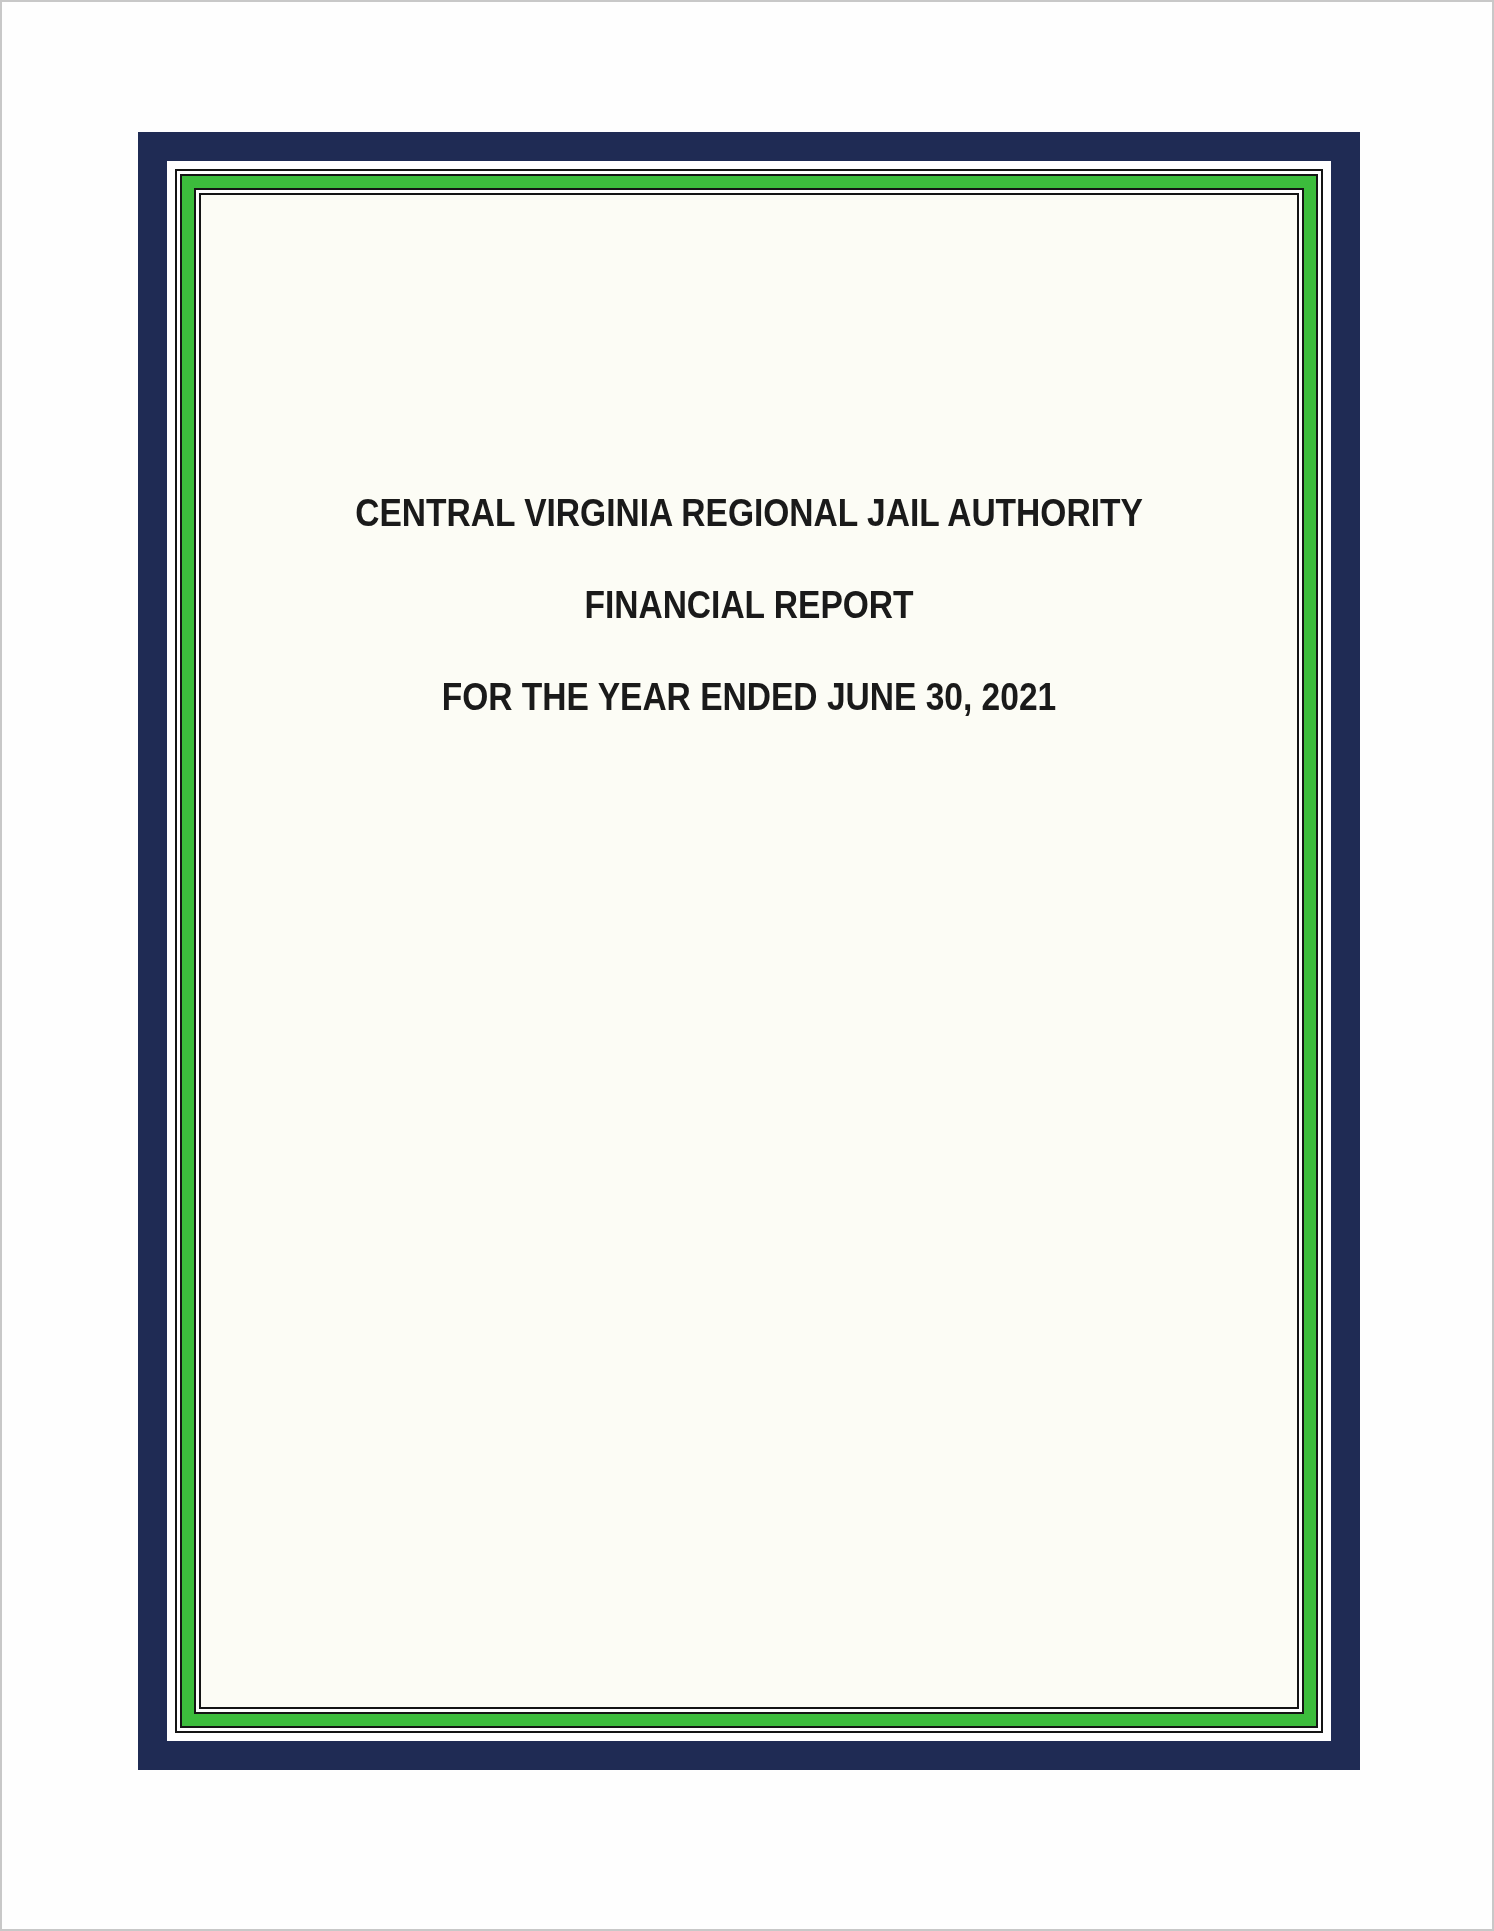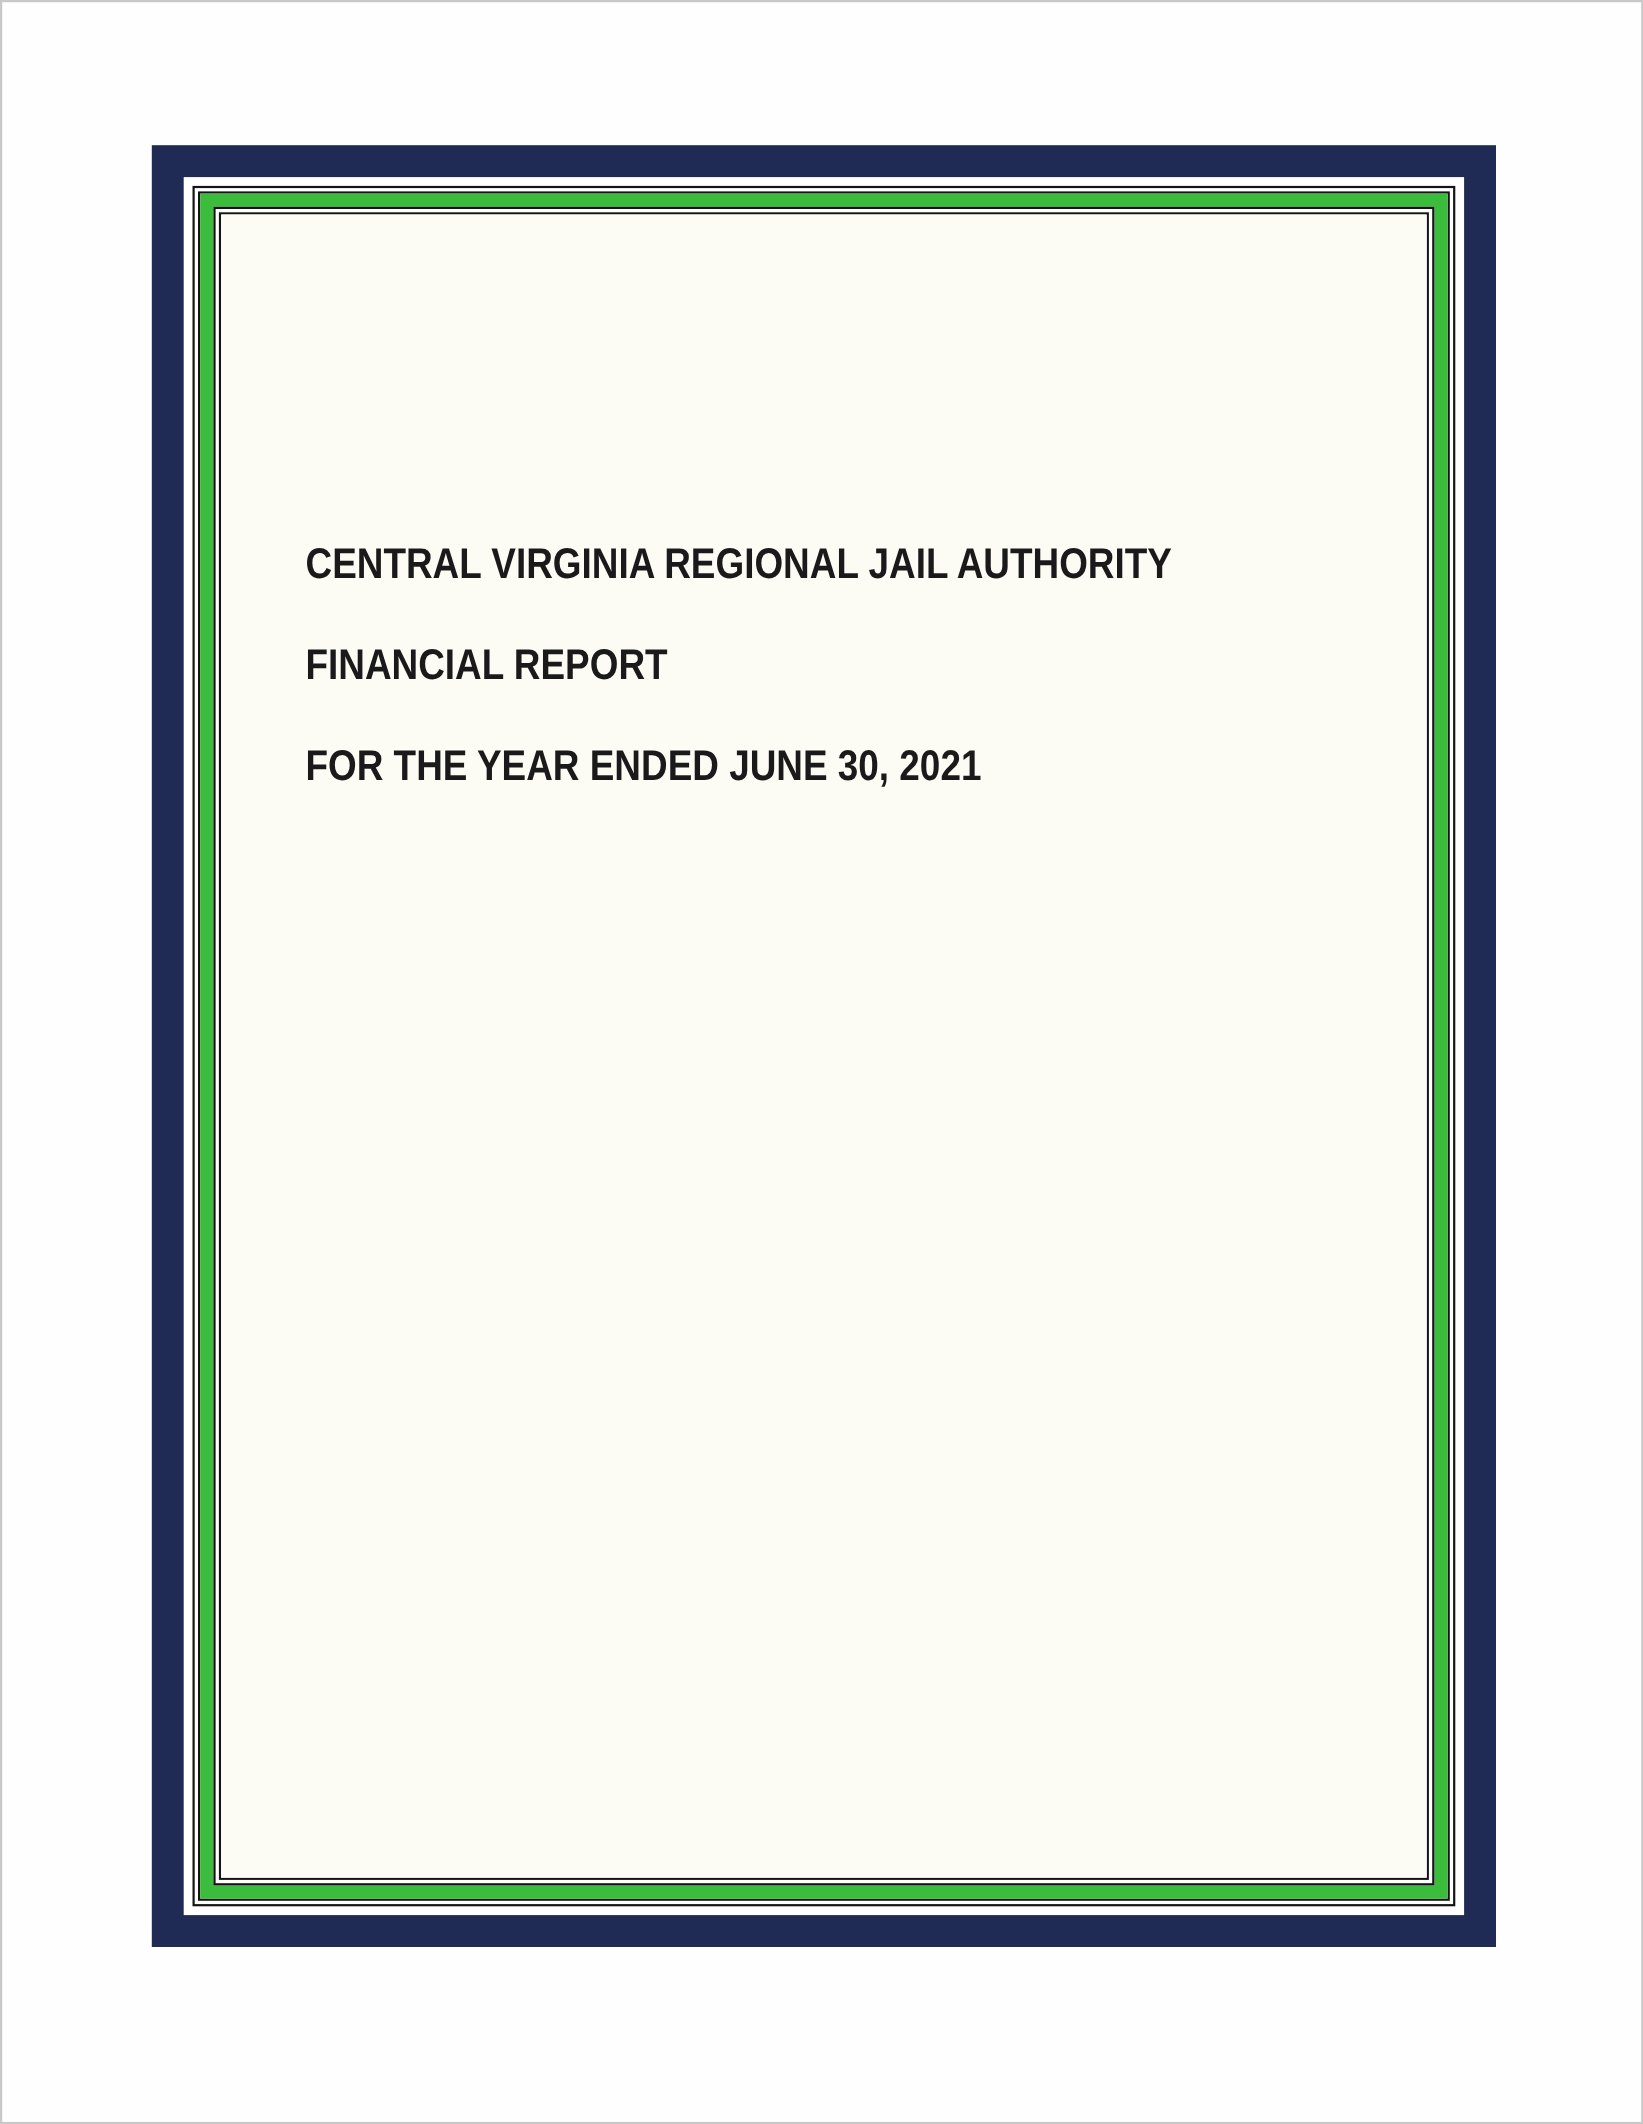--- a/index.html
+++ b/index.html
@@ -64,20 +64,21 @@
     border:2px solid var(--rule);
     background:var(--interior);
   }
   .interior{
     width:100%; height:100%;
     background:var(--interior);
     display:block;
   }
   .title-block{
     padding-top:272px;
+    text-align:center;
   }
   .title-line{
     line-height:92px;
     font-size:39px;
     font-weight:700;
     color:var(--text);
     letter-spacing:0px;
     transform:scaleX(0.86);
     transform-origin:50% 50%;
     white-space:nowrap;

